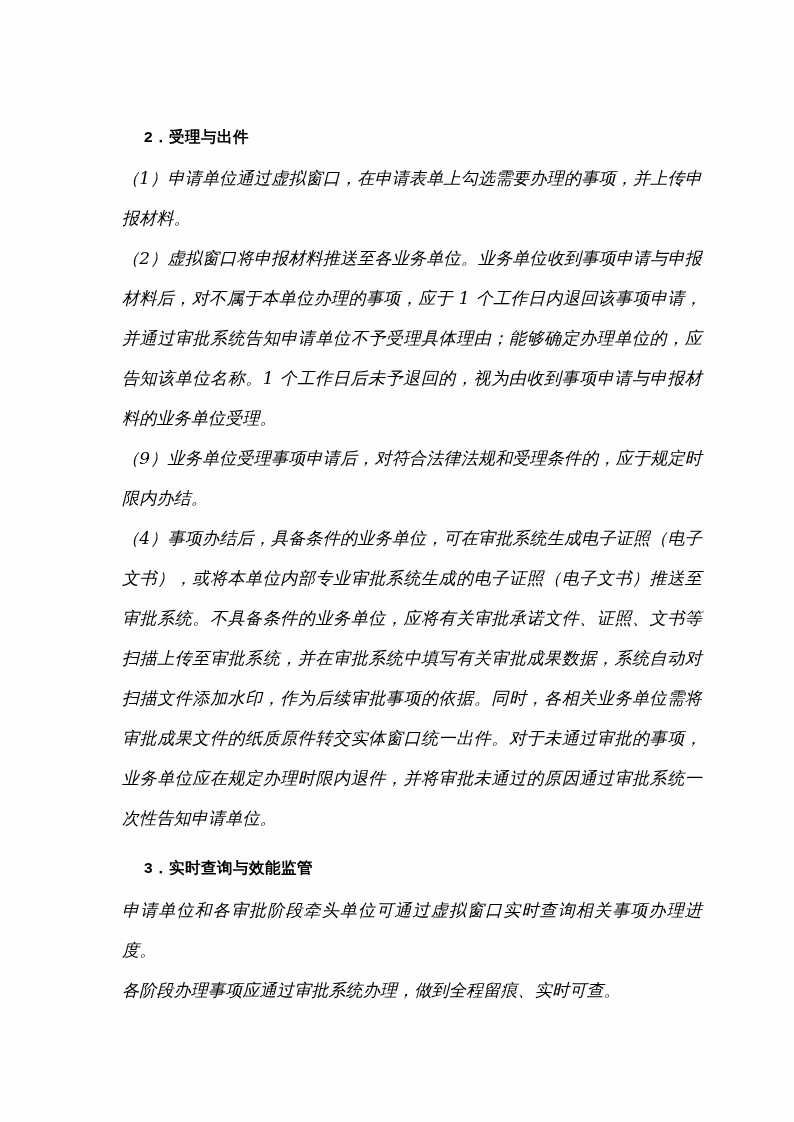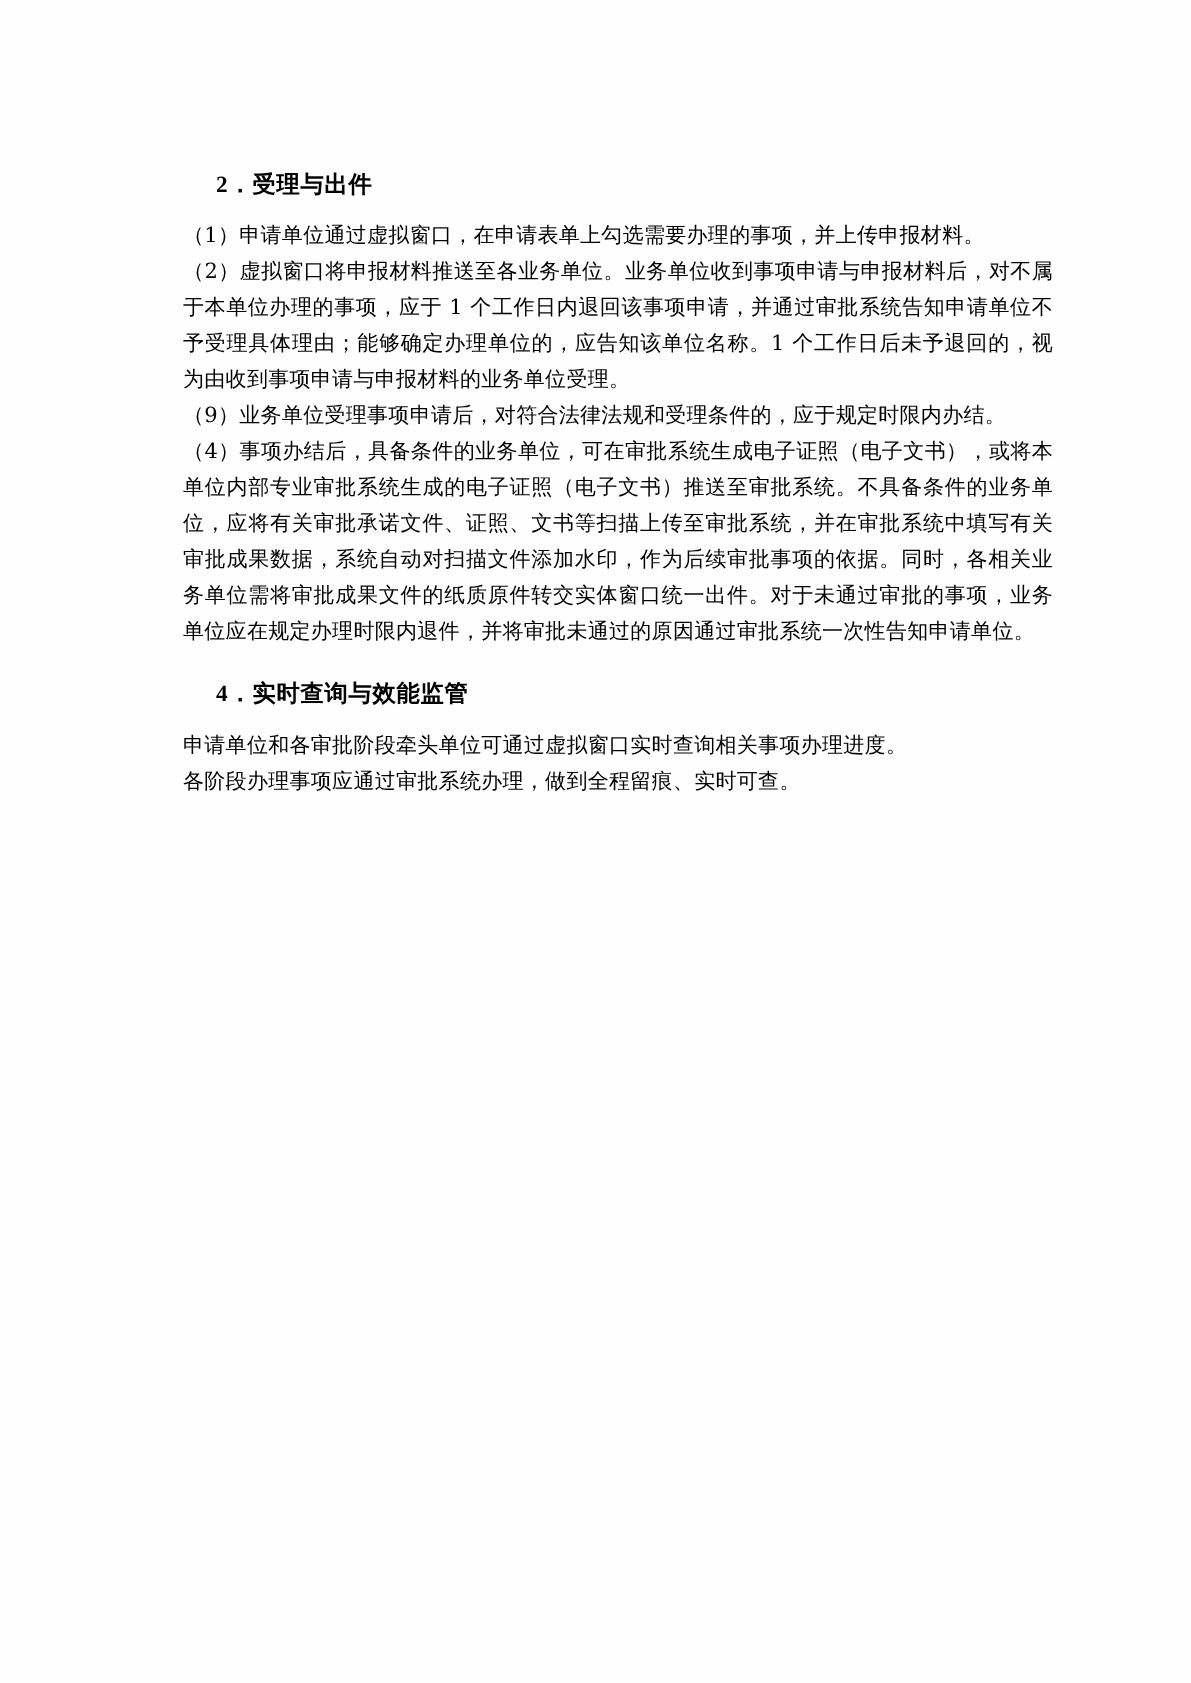--- a/index.html
+++ b/index.html
@@ -24,38 +24,39 @@
     background: #fefefe;
     box-sizing: border-box;
   }
   .content {
     position: absolute;
     left: 122px;
     top: 108px;
     width: 580px;
   }
   .heading {
-    font-family: Liberation Serif, serif;
+    font-family: Liberation Sans, sans-serif;
     font-weight: bold;
     font-size: 15.5px;
     line-height: 1.5;
-    margin: 4px 0 10px 0;
+    margin: 17px 0 10px 0;
     letter-spacing: 0.5px;
     text-indent: 22px;
   }
   .heading-2 {
     margin-top: 18px;
   }
   p.para {
-    font-size: 14px;
-    line-height: 24px;
+    font-size: 17px;
+    line-height: 40px;
     margin: 0 0 0 0;
     text-align: justify;
     text-justify: inter-ideograph;
     letter-spacing: 0.2px;
+    font-style: italic;
   }
   p.indent {
     text-indent: 0;
   }
   p.noindent {
     text-indent: 0;
   }
 </style>
 </head>
 <body>
@@ -63,19 +64,19 @@
 <div class="page">
   <div class="content">
 
     <h2 class="heading">2．受理与出件</h2>
 
     <p class="para indent">（1）申请单位通过虚拟窗口，在申请表单上勾选需要办理的事项，并上传申报材料。</p>
     <p class="para indent">（2）虚拟窗口将申报材料推送至各业务单位。业务单位收到事项申请与申报材料后，对不属于本单位办理的事项，应于 1 个工作日内退回该事项申请，并通过审批系统告知申请单位不予受理具体理由；能够确定办理单位的，应告知该单位名称。1 个工作日后未予退回的，视为由收到事项申请与申报材料的业务单位受理。</p>
     <p class="para indent">（9）业务单位受理事项申请后，对符合法律法规和受理条件的，应于规定时限内办结。</p>
     <p class="para indent">（4）事项办结后，具备条件的业务单位，可在审批系统生成电子证照（电子文书），或将本单位内部专业审批系统生成的电子证照（电子文书）推送至审批系统。不具备条件的业务单位，应将有关审批承诺文件、证照、文书等扫描上传至审批系统，并在审批系统中填写有关审批成果数据，系统自动对扫描文件添加水印，作为后续审批事项的依据。同时，各相关业务单位需将审批成果文件的纸质原件转交实体窗口统一出件。对于未通过审批的事项，业务单位应在规定办理时限内退件，并将审批未通过的原因通过审批系统一次性告知申请单位。</p>
 
-    <h2 class="heading heading-2">4．实时查询与效能监管</h2>
+    <h2 class="heading heading-2">3．实时查询与效能监管</h2>
 
     <p class="para noindent">申请单位和各审批阶段牵头单位可通过虚拟窗口实时查询相关事项办理进度。</p>
     <p class="para noindent">各阶段办理事项应通过审批系统办理，做到全程留痕、实时可查。</p>
 
   </div>
 </div>
 
 </body></html>

